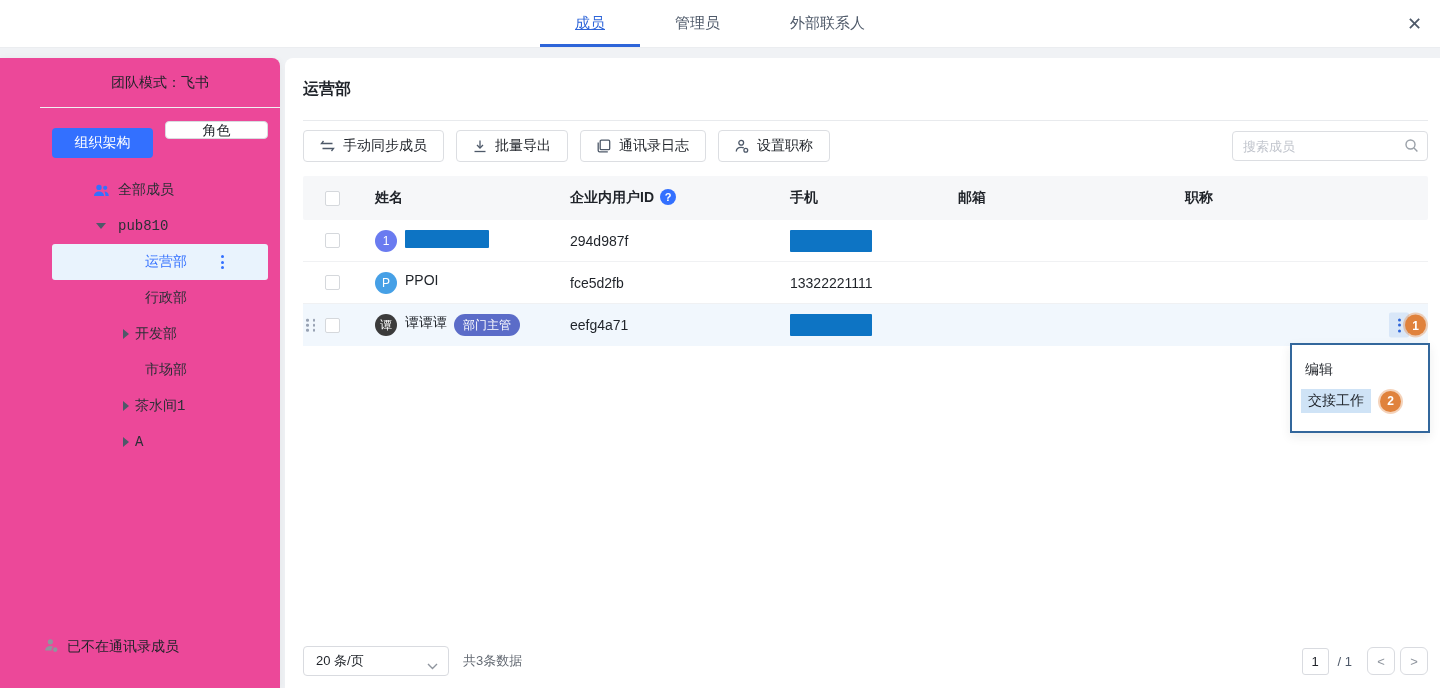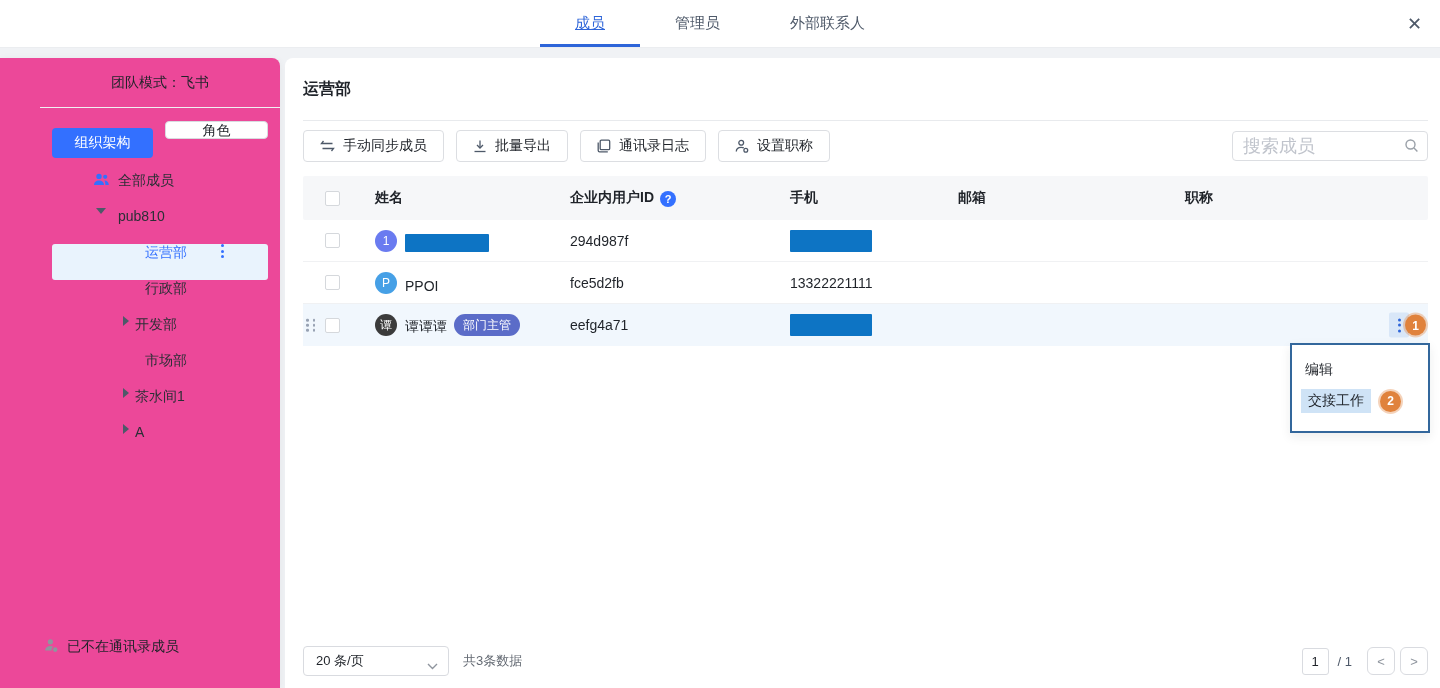--- a/index.html
+++ b/index.html
@@ -25,22 +25,22 @@
 
   
   .team-mode { height:50px; display:flex; align-items:center; justify-content:center;
     font-size:14px; color:#1f2329; border-bottom:1px solid #f0f1f3; }
   .side-btns { display:flex; padding:13px 12px 0 12px; gap:12px; }
   .btn-org { flex:1; height:30px; background:#3370ff; color:#fff; border:none; border-radius:4px;
     font-size:14px; cursor:pointer; font-family:inherit;margin-top:7px; }
   .btn-role { flex:1; height:18px; background:#fff; color:#1f2329; border:1px solid #d9dbe0;
     border-radius:4px; font-size:14px; cursor:pointer; font-family:inherit; }
   .tree { margin-top:14px; }
-  .titem { height:36px; margin:0 12px; display:flex; font-size:14px;
-    color:#2b2f36; cursor:pointer; border-radius:3px; }
+  .titem { height:36px; margin:0 12px; display:flex; align-items:center; font-size:14px;
+    color:#2b2f36; cursor:pointer; border-radius:3px;font-family:Liberation Mono, monospace; }
   .titem .ticon { width:18px; margin-right:8px; display:flex; justify-content:center; }
   .titem.lv1 { padding-left:40px; }
   .titem.lv2 { padding-left:93px; }
   .titem.lv2.with-caret { padding-left:71px; }
   .caret-down { width:0; height:0; border-left:5px solid transparent; border-right:5px solid transparent;
     border-top:6px solid #4e5969; display:inline-block; }
   .caret-right { width:0; height:0; border-top:5px solid transparent; border-bottom:5px solid transparent;
     border-left:6px solid #4e5969; display:inline-block; margin-right:10px; }
   .caret-slot { width:12px; display:inline-flex; }
   .titem.selected { background:#e9f3fd; color:#3370ff; }
@@ -53,32 +53,32 @@
   
   .page-title-row { height:63px; display:flex; align-items:center; border-bottom:1px solid #e8eaed; }
   .page-title { font-size:16px; font-weight:700; }
   .toolbar { margin-top:9px; display:flex; align-items:center; }
   .tbtn { display:inline-flex; align-items:center; gap:8px; height:32px; padding:0 16px;
     border:1px solid #dcdee2; border-radius:4px; background:#fff; font-size:14px; color:#1f2329;
     margin-right:12px; cursor:pointer; font-family:inherit; }
   .tbtn .ic { color:#4e5969; display:inline-flex; }
   .searchbox { margin-left:auto; position:relative; }
   .searchbox input { width:196px; height:30px; border:1px solid #dcdee2; border-radius:4px;
-    padding:0 30px 0 10px; font-size:18px; color:#1f2329; outline:none; font-family:inherit; }
+    padding:0 30px 0 10px; font-size:13px; color:#1f2329; outline:none; font-family:inherit; }
   .searchbox input::placeholder { color:#c0c4cc; }
   .searchbox .sicon { position:absolute; right:9px; top:7px; }
 
   
   .table { margin-top:14px; }
   .trow, .thead { display:flex; align-items:center; }
   .thead { height:44px; background:#f6f7f9; border-radius:2px; font-weight:700; font-size:14px; }
   .trow { height:42px; font-size:14px; position:relative; }
   .trow.b { border-bottom:1px solid #f0f1f3; }
   .trow.hovered { background:#f1f7fd; }
-  .cell { display:flex; align-items:flex-end; }
+  .cell { display:flex; align-items:flex-start; }
   .cell-check { flex:0 0 72px; padding-left:22px; }
   .cell-name { flex:0 0 195px; }
   .cell-id { flex:0 0 220px; }
   .cell-phone { flex:0 0 168px; }
   .cell-email { flex:0 0 227px; }
   .cell-title { flex:1; }
   .checkbox { width:15px; height:15px; border:1.5px solid #d5d8dc; border-radius:2px; background:#fff;
     display:inline-block; cursor:pointer; }
   .qicon { width:16px; height:16px; border-radius:50%; background:#3370ff; color:#fff; font-size:11px;
     font-weight:700; display:inline-flex; align-items:center; justify-content:center; margin-left:6px; cursor:pointer; }

